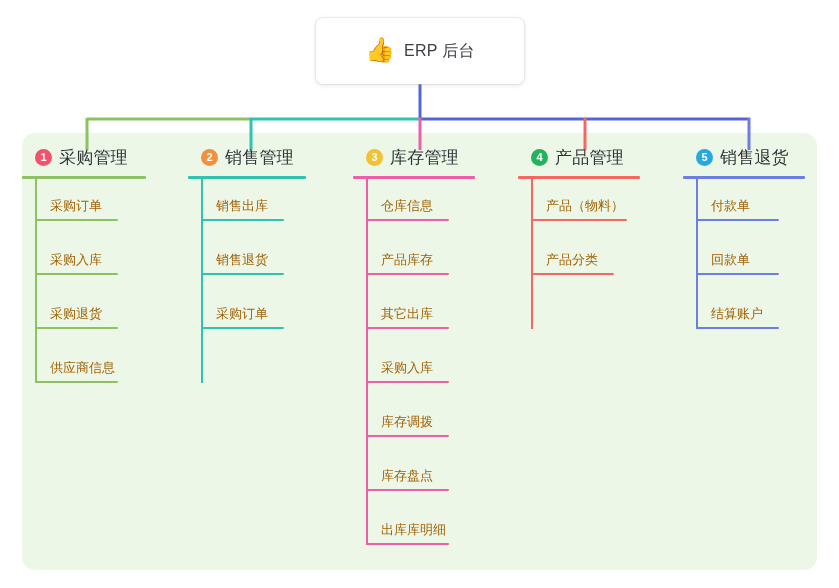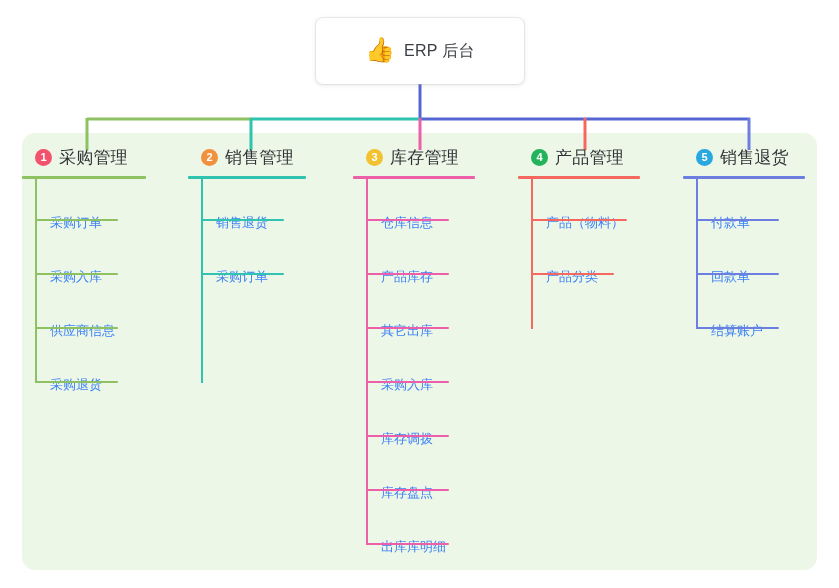--- a/index.html
+++ b/index.html
@@ -118,23 +118,22 @@
   }
   .leaf {
     position: relative;
     height: 54px;
   }
   .leaf-label {
     position: absolute;
     left: 28px;
     top: 18px;
     font-size: 13px;
-    color: #3b82f6;
+    color: #a16207;
     white-space: nowrap;
-    margin-top: 17px;
   }
   .leaf-rule {
     position: absolute;
     left: 13px;
     top: 40px;
     height: 2px;
     width: 83px;
     border-radius: 1px;
   }
   .spine {
@@ -182,38 +181,42 @@
           <div class="spine" style="background: rgb(141, 193, 98); height: 204px;"></div>
           <div class="leaf">
             <div class="leaf-label">采购订单</div>
             <div class="leaf-rule" style="background: rgb(141, 193, 98); width: 83px;"></div>
           </div>
           <div class="leaf">
             <div class="leaf-label">采购入库</div>
             <div class="leaf-rule" style="background: rgb(141, 193, 98); width: 83px;"></div>
           </div>
           <div class="leaf">
+            <div class="leaf-label">采购退货</div>
+            <div class="leaf-rule" style="background: rgb(141, 193, 98); width: 83px;"></div>
+          </div>
+          <div class="leaf">
             <div class="leaf-label">供应商信息</div>
             <div class="leaf-rule" style="background: rgb(141, 193, 98); width: 83px;"></div>
           </div>
-          <div class="leaf">
-            <div class="leaf-label">采购退货</div>
-            <div class="leaf-rule" style="background: rgb(141, 193, 98); width: 83px;"></div>
-          </div>
         </div>
       </div>
       <div class="column" style="left: 188px;">
         <div class="col-header">
           <span class="badge" style="background: rgb(242, 145, 61);">2</span>
           <span class="col-title">销售管理</span>
         </div>
         <div class="col-rule" style="background: rgb(47, 195, 176); width: 118px; margin-left: 0px;"></div>
         <div class="leaves">
           <div class="spine" style="background: rgb(47, 195, 176); height: 204px;"></div>
           <div class="leaf">
+            <div class="leaf-label">销售出库</div>
+            <div class="leaf-rule" style="background: rgb(47, 195, 176); width: 83px;"></div>
+          </div>
+          <div class="leaf">
             <div class="leaf-label">销售退货</div>
             <div class="leaf-rule" style="background: rgb(47, 195, 176); width: 83px;"></div>
           </div>
           <div class="leaf">
             <div class="leaf-label">采购订单</div>
             <div class="leaf-rule" style="background: rgb(47, 195, 176); width: 83px;"></div>
           </div>
         </div>
       </div>
       <div class="column" style="left: 353px;">

